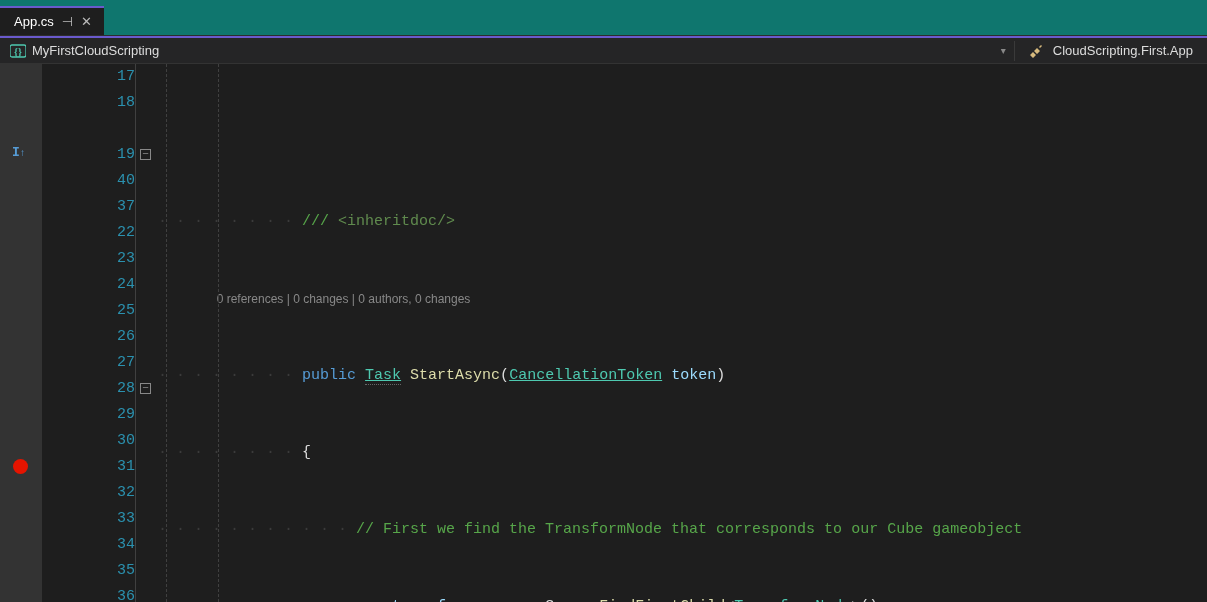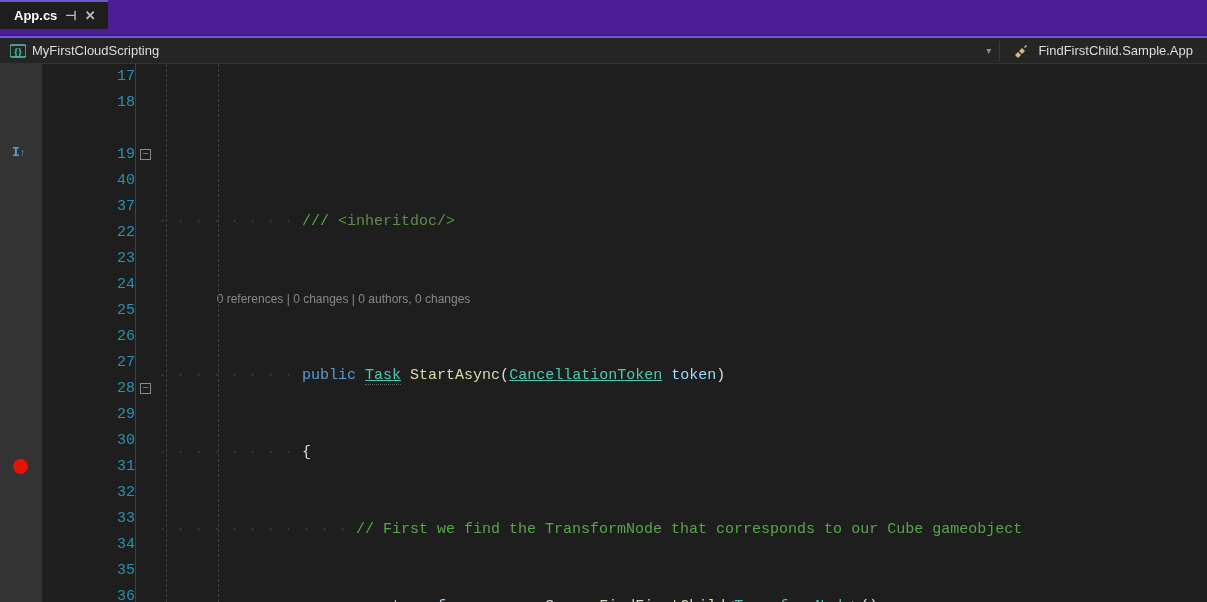--- a/index.html
+++ b/index.html
@@ -7,25 +7,24 @@
     background: #1e1e1e;
     font-family: Consolas, 'Courier New', monospace;
     font-size: 15px;
     color: #dcdcdc;
     width: 1207px;
     height: 602px;
     overflow: hidden;
   }
   .tabstrip {
     height: 36px;
-    background: #4c1d95;
-    display: flex;
-    align-items: flex-start;
+    background: #0f766e;
+    display: flex;
+    align-items: flex-end;
     border-bottom: 1px solid #2d2d2d;
-    font-weight: bold;
   }
   .tab {
     background: #1e1e1e;
     padding: 6px 12px 6px 14px;
     display: flex;
     align-items: center;
     gap: 8px;
     font-family: "Segoe UI", sans-serif;
     font-size: 13px;
     color: #fff;
@@ -162,21 +161,21 @@
     <span>MyFirstCloudScripting</span>
   </div>
   <span class="chev">▾</span>
   <div class="navbar-sep"></div>
   <div class="navbar-right">
     <span class="wrench-icon">
       <svg width="16" height="16" viewBox="0 0 16 16">
           <path d="M13 3l-2 2-1-1 2-2 1 1zM4 9l3 3-3 3-3-3 3-3zM8 5l3 3-3 3-3-3 3-3z" fill="#d7ba7d"></path>
         </svg>
     </span>
-    <span>FindFirstChild.Sample.App</span>
+    <span>CloudScripting.First.App</span>
   </div>
 </div>
 
 <div class="editor">
   <div class="bp-col">
     <div class="gutter-icon" style="top:81px;">I<span style="font-size:10px;">↑</span></div>
     <div class="bp-dot" style="top:395px;"></div>
   </div>
 
   <div class="linenums">

